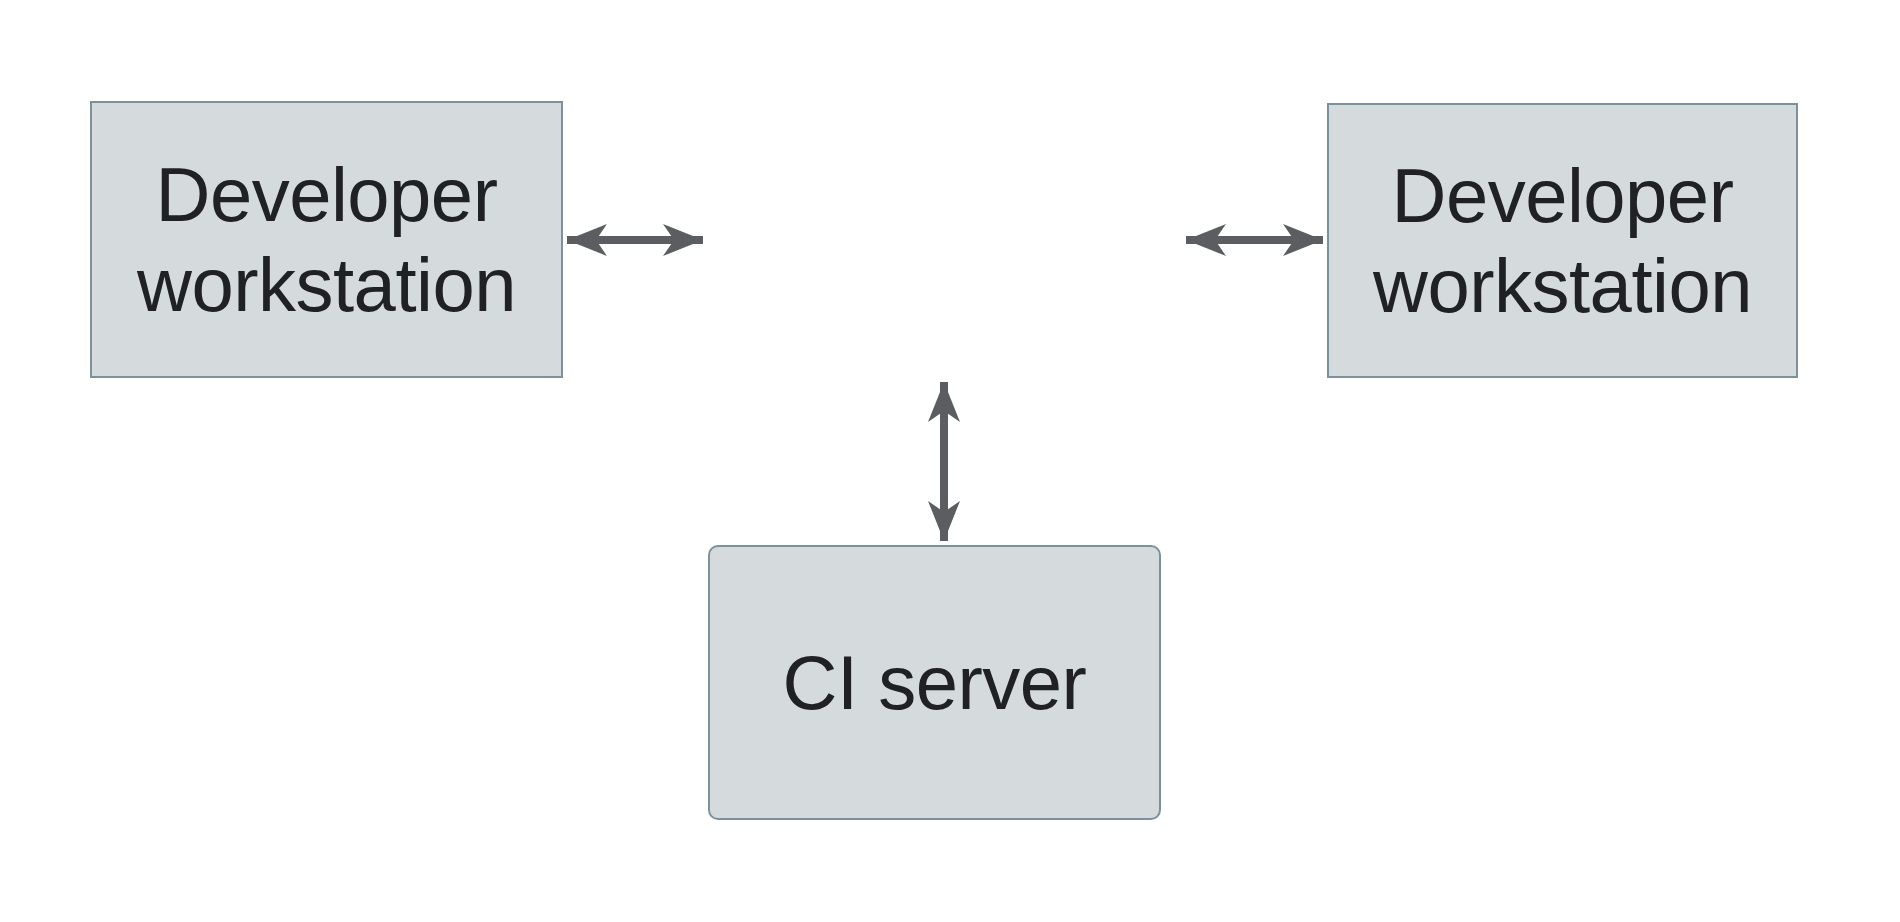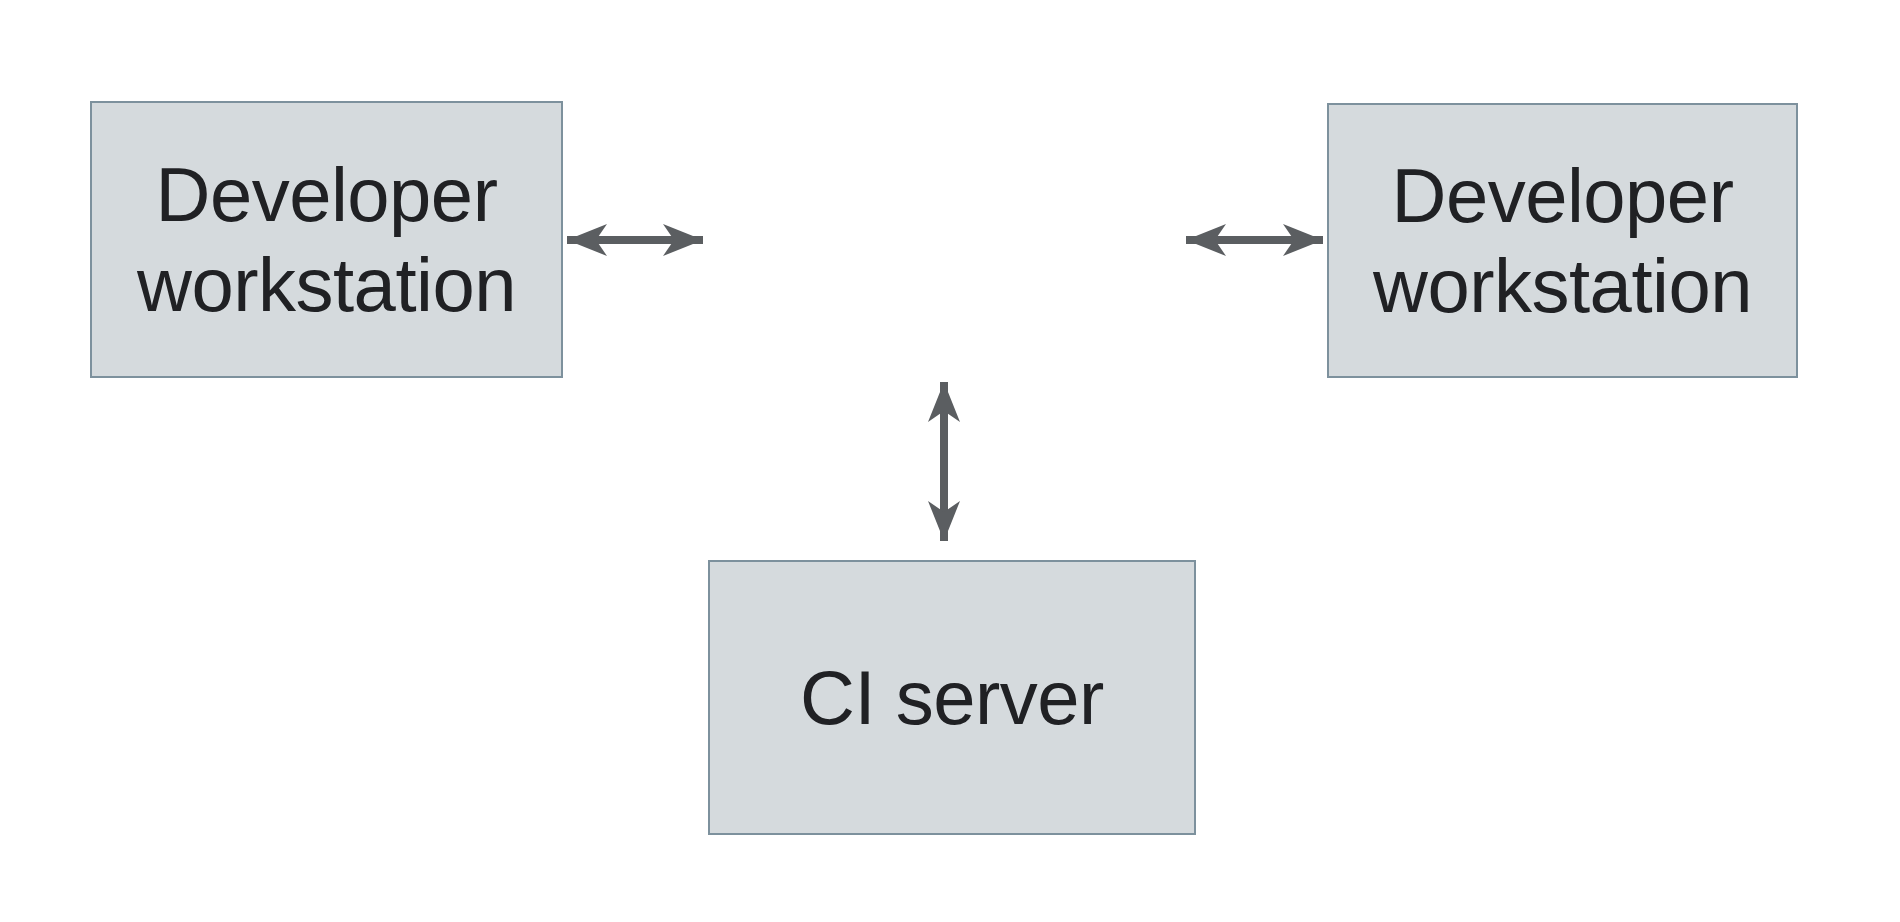--- a/index.html
+++ b/index.html
@@ -36,21 +36,21 @@
     white-space: pre-line;
     text-align: center;
     font-size: 76px;
     line-height: 1.18;
     color: #202124;
     letter-spacing: -0.5px;
   }
   .node-dev-left   { left: 90px;   top: 101px; width: 473px; height: 277px; }
   .node-shared     { left: 707px;  top: 101px; width: 475px; height: 277px; }
   .node-dev-right  { left: 1327px; top: 103px; width: 471px; height: 275px; }
-  .node-ci         { left: 708px;  top: 560px; width: 488px; height: 275px; }
+  .node-ci         { left: 708px;  top: 545px; width: 453px; height: 275px; border-radius: 10px; }
   .edge-line {
     stroke: #5b5e61;
     stroke-width: 8;
   }
 </style>
 </head>
 <body>
 
 <div class="canvas">
 

